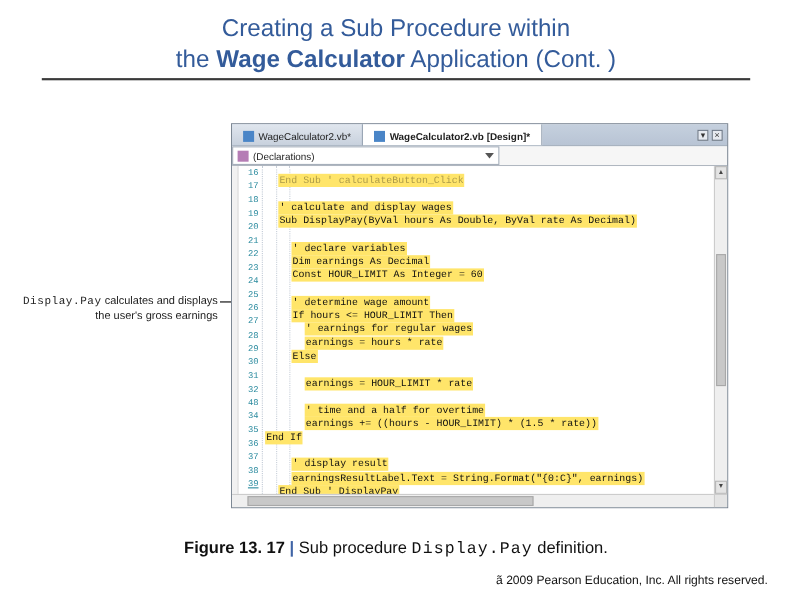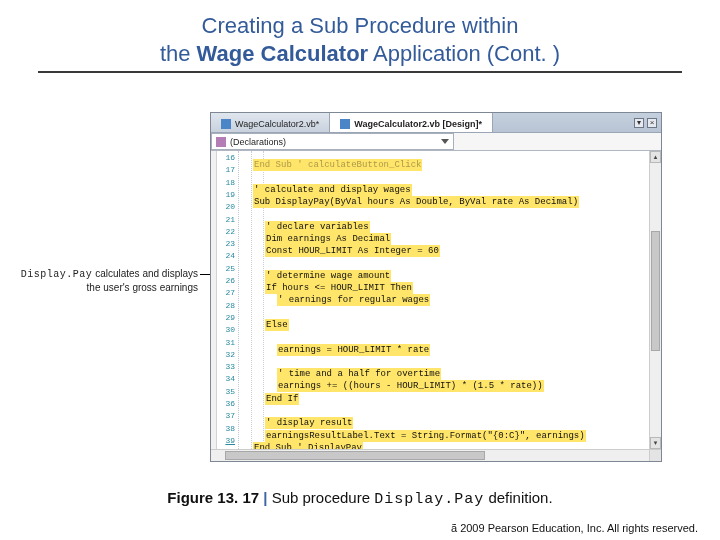--- a/index.html
+++ b/index.html
@@ -289,21 +289,21 @@
           <div class="ln" style="top: 88.1px;">23</div>
           <div class="ln" style="top: 100.4px;">24</div>
           <div class="ln" style="top: 112.7px;">25</div>
           <div class="ln" style="top: 125px;">26</div>
           <div class="ln" style="top: 137.3px;">27</div>
           <div class="ln" style="top: 149.6px;">28</div>
           <div class="ln" style="top: 161.9px;">29</div>
           <div class="ln" style="top: 174.2px;">30</div>
           <div class="ln" style="top: 186.5px;">31</div>
           <div class="ln" style="top: 198.8px;">32</div>
-          <div class="ln" style="top: 211.1px;">33</div>
+          <div class="ln" style="top: 211.1px;">48</div>
           <div class="ln" style="top: 223.4px;">34</div>
           <div class="ln" style="top: 235.7px;">35</div>
           <div class="ln" style="top: 248px;">36</div>
           <div class="ln" style="top: 260.3px;">37</div>
           <div class="ln" style="top: 272.6px;">38</div>
           <div class="ln" style="top: 284.9px; text-decoration: underline;">39</div>
         </div>
       <div class="vbar" style="left:40px"></div>
       <div class="vbar" style="left:52px"></div>
       <div class="code" id="code">
@@ -312,26 +312,27 @@
           <div class="row" style="top: 26.6px;"><span class="hl" style="margin-left: 12px;">' calculate and display wages</span></div>
           <div class="row" style="top: 38.9px;"><span class="hl" style="margin-left: 12px;">Sub DisplayPay(ByVal hours As Double, ByVal rate As Decimal)</span></div>
           <div class="row" style="top: 51.2px;"></div>
           <div class="row" style="top: 75.8px;"><span class="hl" style="margin-left: 24px;">Dim earnings As Decimal</span></div>
           <div class="row" style="top: 63.5px;"><span class="hl" style="margin-left: 24px;">' declare variables</span></div>
           <div class="row" style="top: 88.1px;"><span class="hl" style="margin-left: 24px;">Const HOUR_LIMIT As Integer = 60</span></div>
           <div class="row" style="top: 100.4px;"></div>
           <div class="row" style="top: 112.7px;"><span class="hl" style="margin-left: 24px;">' determine wage amount</span></div>
           <div class="row" style="top: 125px;"><span class="hl" style="margin-left: 24px;">If hours &lt;= HOUR_LIMIT Then</span></div>
           <div class="row" style="top: 137.3px;"><span class="hl" style="margin-left: 36px;">' earnings for regular wages</span></div>
+          <div class="row" style="top: 149.6px;"><span class="hl" style="margin-left: 36px;">earnings = hours * rate</span></div>
           <div class="row" style="top: 161.9px;"><span class="hl" style="margin-left: 24px;">Else</span></div>
           <div class="row" style="top: 186.5px;"><span class="hl" style="margin-left: 36px;">earnings = HOUR_LIMIT * rate</span></div>
           <div class="row" style="top: 198.8px;"></div>
           <div class="row" style="top: 211.1px;"><span class="hl" style="margin-left: 36px;">' time and a half for overtime</span></div>
           <div class="row" style="top: 223.4px;"><span class="hl" style="margin-left: 36px;">earnings += ((hours - HOUR_LIMIT) * (1.5 * rate))</span></div>
-          <div class="row" style="top: 235.7px;"><span class="hl" style="margin-left: 24px;">End If</span></div>
+          <div class="row" style="top: 235.7px;"><span class="hl" style="">End If</span></div>
           <div class="row" style="top: 248px;"></div>
           <div class="row" style="top: 260.3px;"><span class="hl" style="margin-left: 24px;">' display result</span></div>
           <div class="row" style="top: 272.6px;"><span class="hl" style="margin-left: 24px;">earningsResultLabel.Text = String.Format("{0:C}", earnings)</span></div>
           <div class="row" style="top: 284.9px;"><span class="hl" style="margin-left: 12px;">End Sub ' DisplayPay</span></div>
         </div>
     </div>
     <div class="scrollbar-v">
       <div class="arr top">▴</div>
       <div class="thumb"></div>
       <div class="arr bot">▾</div>

